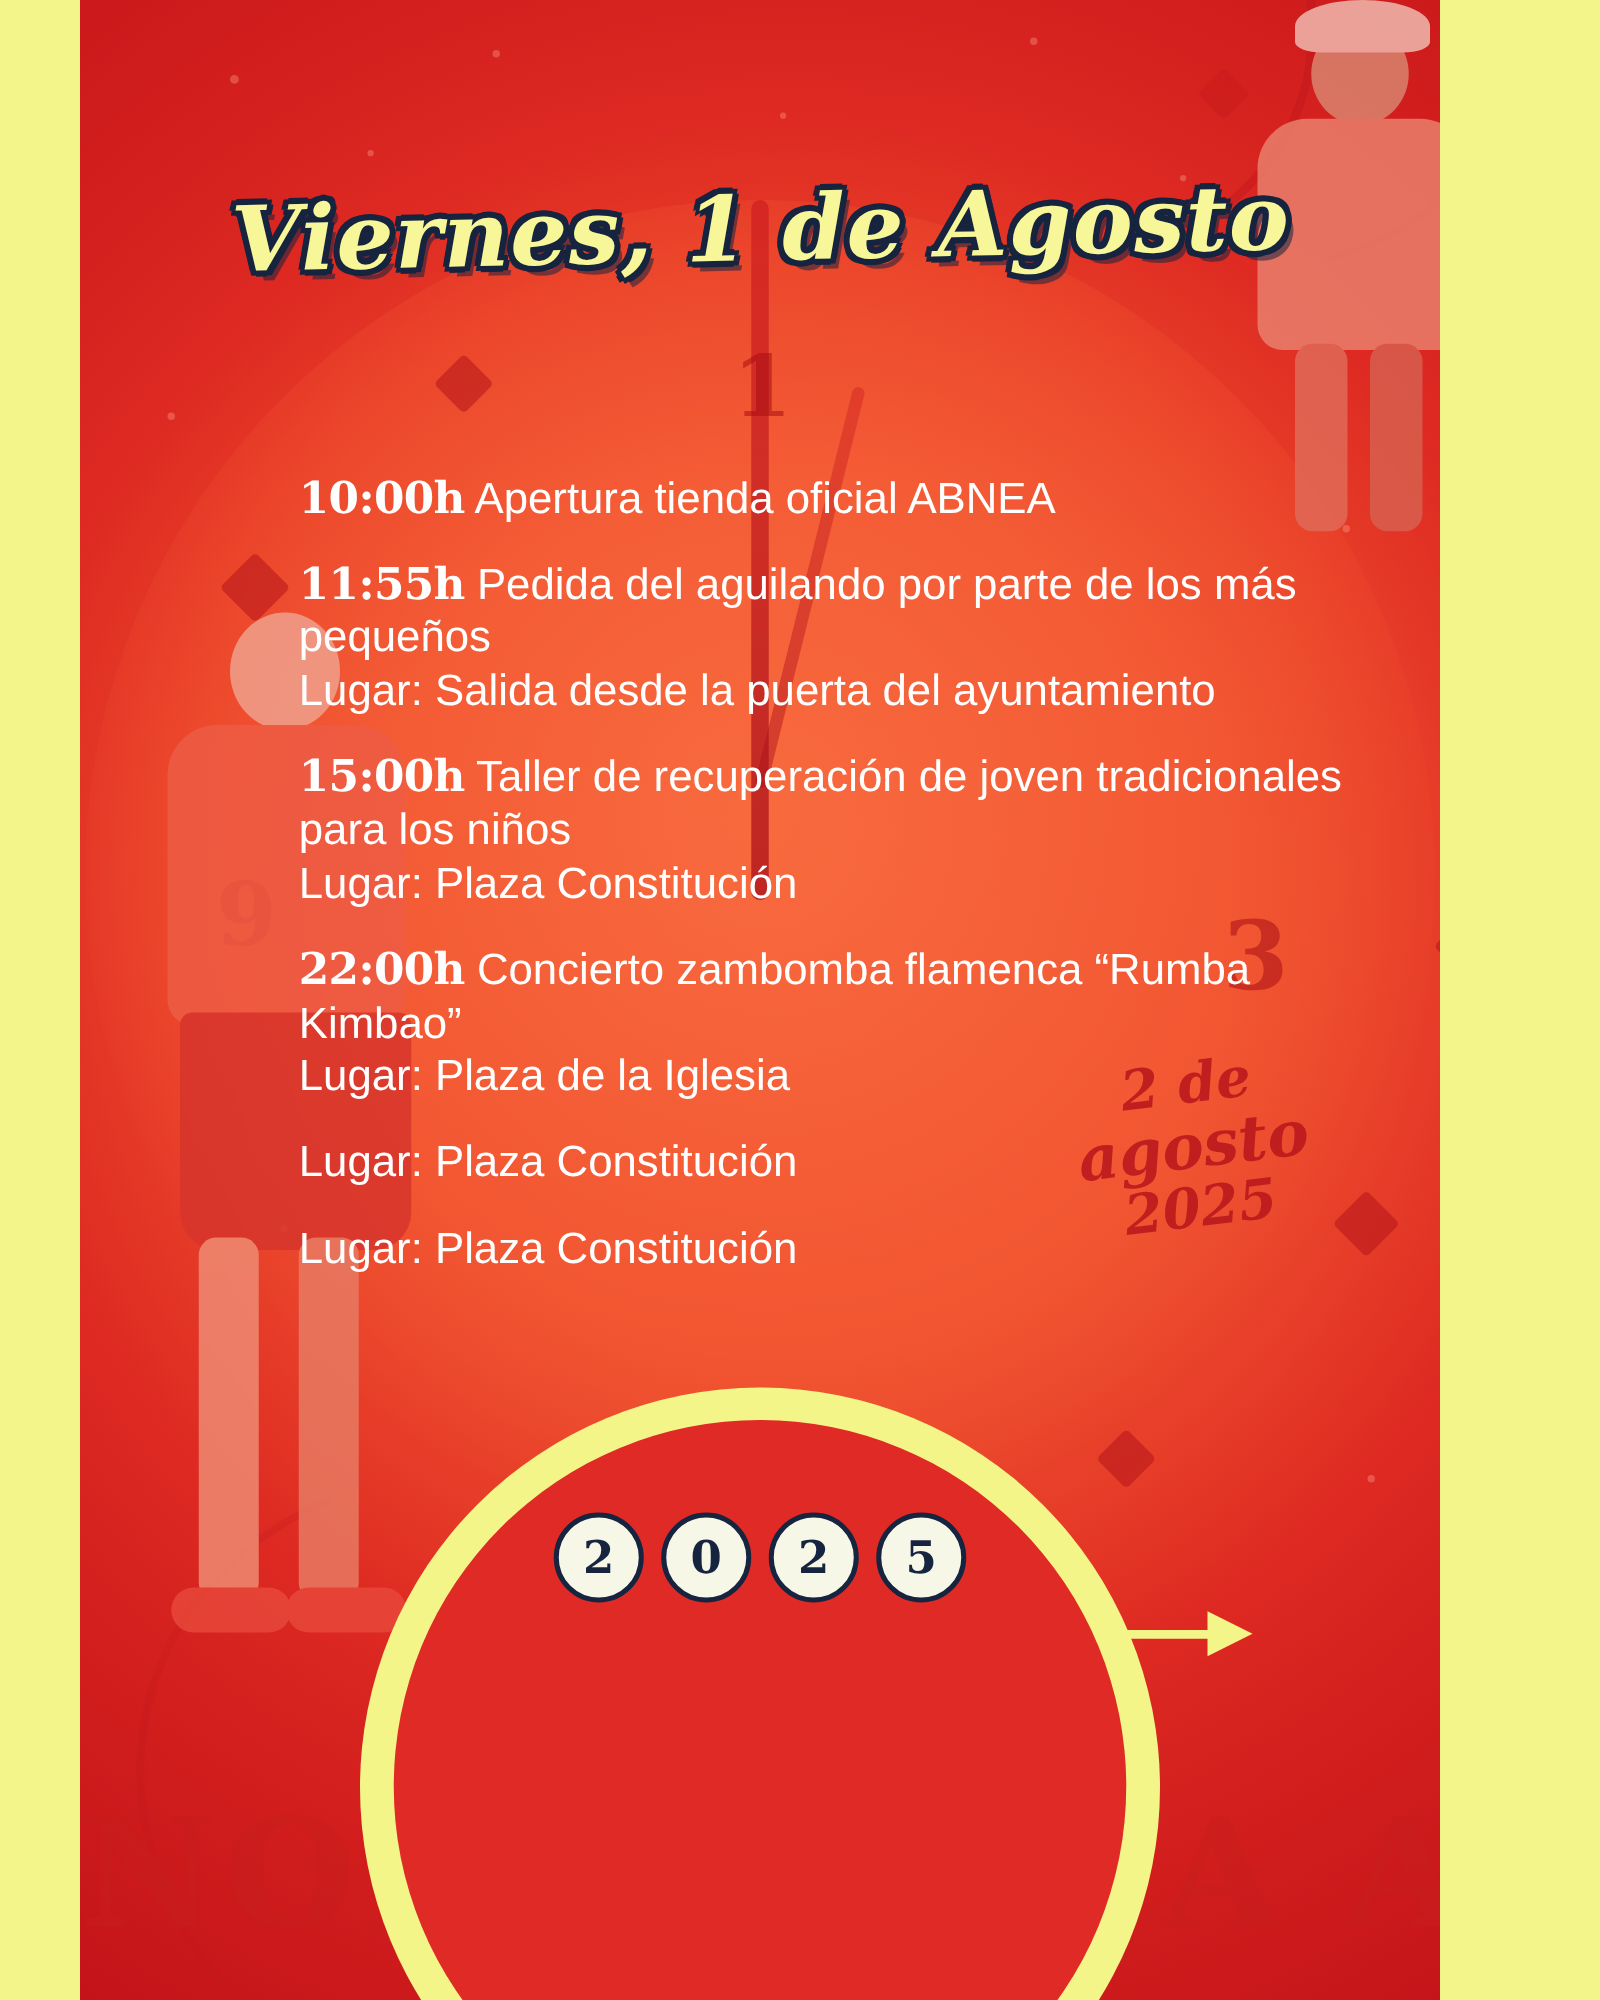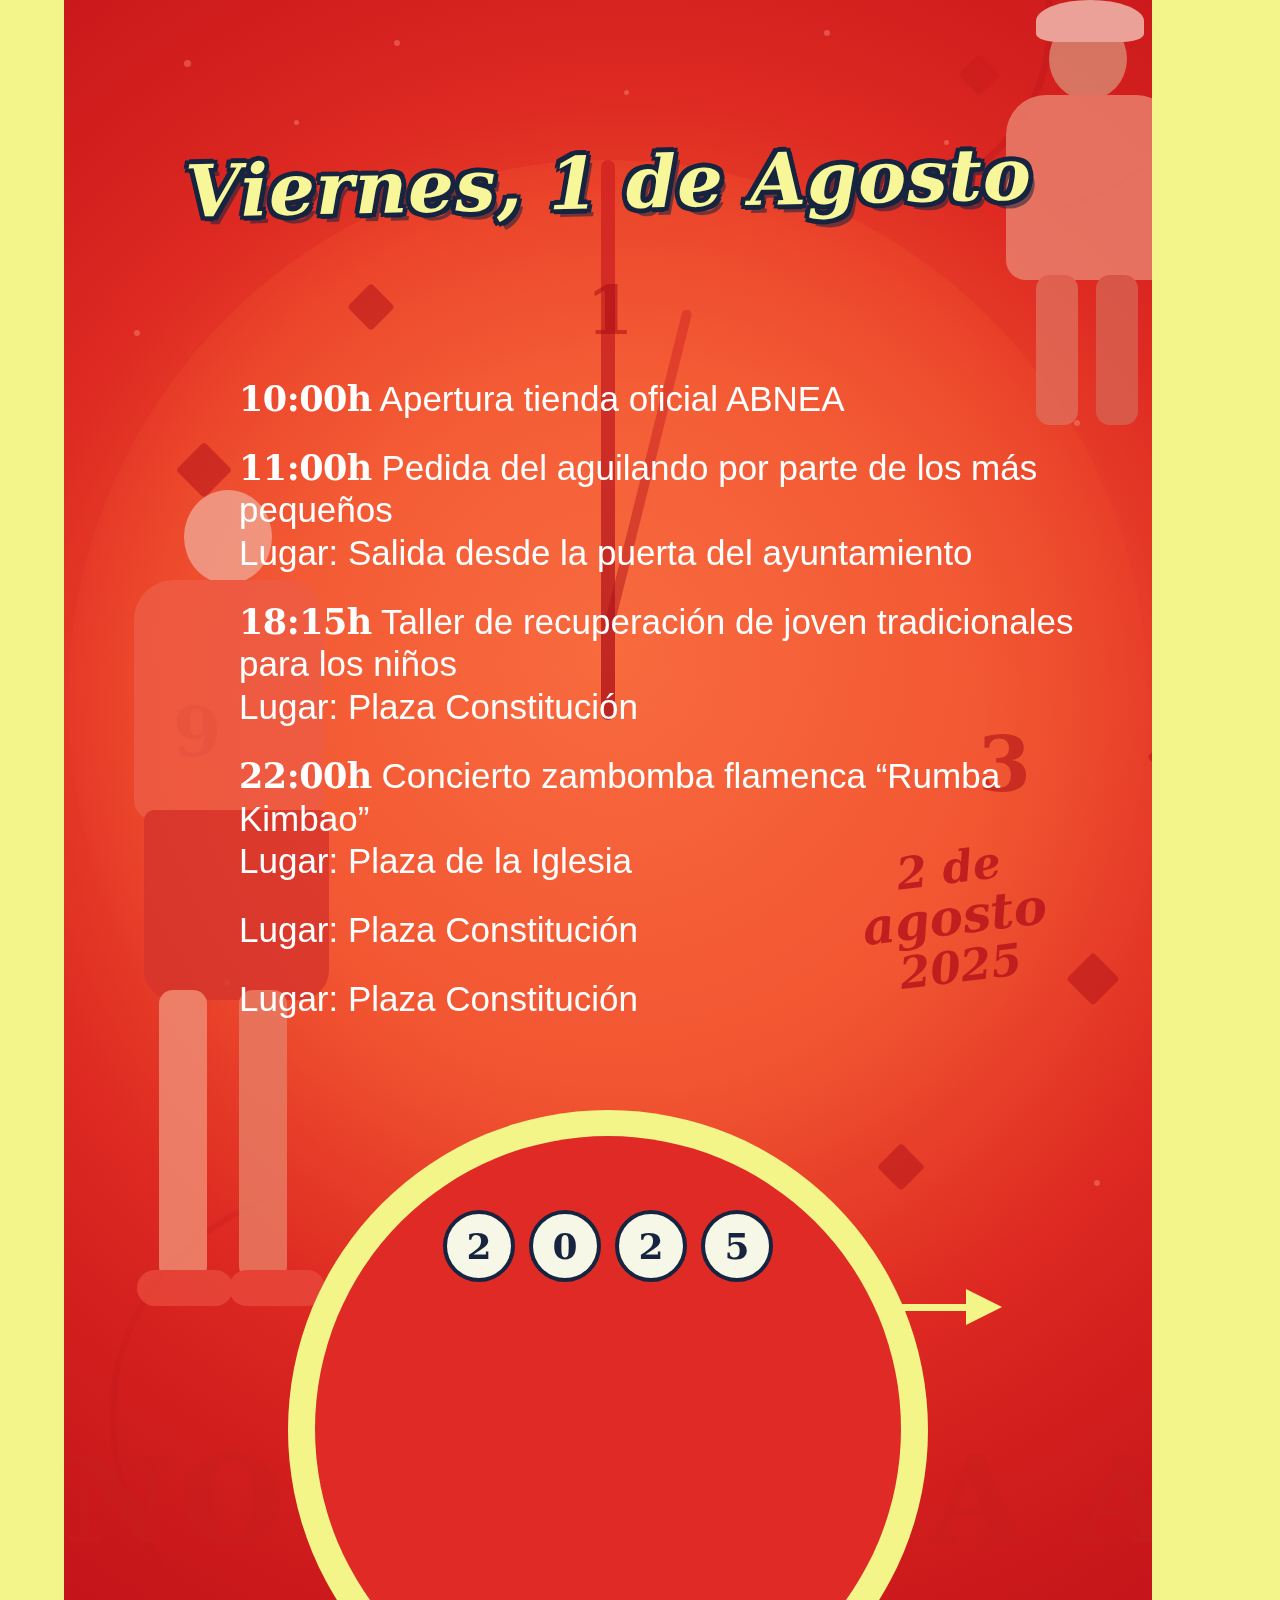--- a/index.html
+++ b/index.html
@@ -354,29 +354,29 @@
 
       <div class="event">
         <div class="line1">
           <span class="time">10:00h</span>
           <span>Apertura tienda oficial ABNEA</span>
         </div>
       </div>
 
       <div class="event">
         <div class="line1">
-          <span class="time">11:00h</span>
+          <span class="time">11:55h</span>
           <span>Pedida del aguilando por parte de los más pequeños</span>
         </div>
         <span class="place">Lugar: Salida desde la puerta del ayuntamiento</span>
       </div>
 
       <div class="event">
         <div class="line1">
-          <span class="time">18:15h</span>
+          <span class="time">15:00h</span>
           <span>Taller de recuperación de joven tradicionales para los niños</span>
         </div>
         <span class="place">Lugar: Plaza Constitución</span>
       </div>
 
       <div class="event">
         <div class="line1">
           <span class="time">22:00h</span>
           <span>Concierto zambomba flamenca “Rumba Kimbao”</span>
         </div>

